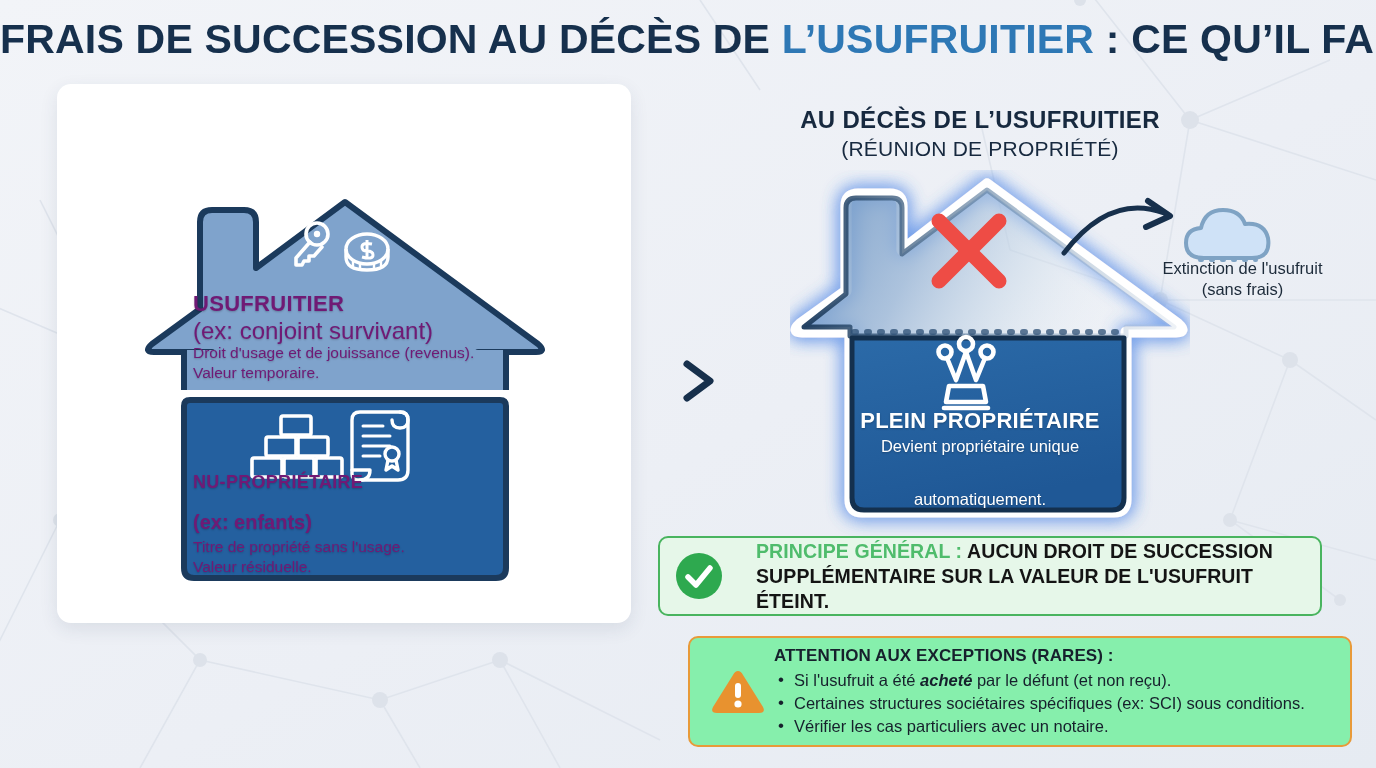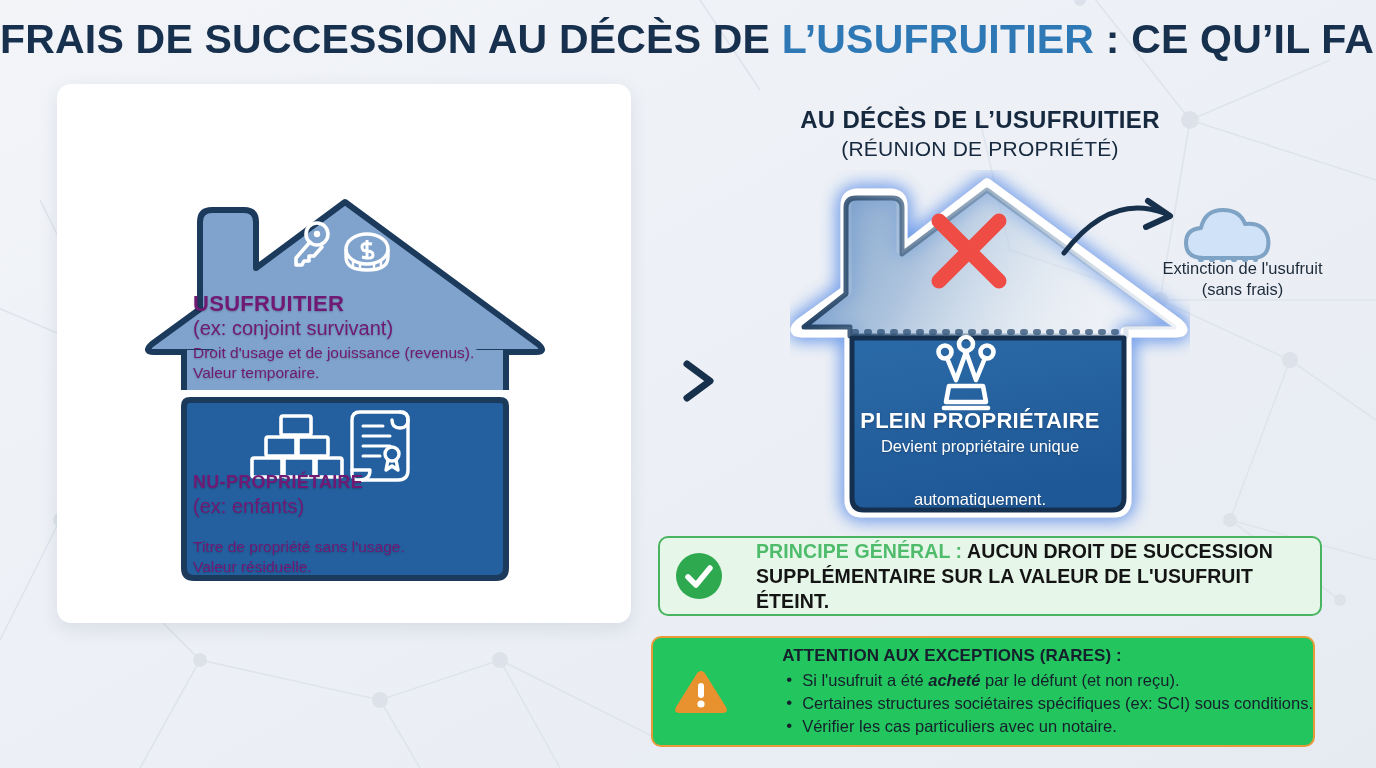--- a/index.html
+++ b/index.html
@@ -49,25 +49,25 @@
     line-height: 28px;
   }
   #left-head { top: 105px; }
   #right-head { top: 105px; left: 660px; width: 640px; }
 
   
   #house-left { position: absolute; left: 140px; top: 178px; z-index: 4; }
   .hl-text { position: absolute; z-index: 5; text-align: left; color: #701a75;
              width: 300px; left: 193px; text-shadow: 0 1px 2px rgba(0,0,0,.22); }
   #usuf-title   { top: 291px; font-size: 22px; font-weight: bold; letter-spacing:.3px;}
-  #usuf-sub     { top: 317px; font-size: 20px; }
+  #usuf-sub     { top: 317px; font-size: 24px; }
   #usuf-d1      { top: 344px; font-size: 15.5px; }
   #usuf-d2      { top: 364px; font-size: 15.5px; }
   #nu-title     { top: 472px; font-size: 18px; font-weight: bold; letter-spacing:.3px;}
-  #nu-sub       { top: 495px; font-size: 20px; }
+  #nu-sub       { top: 511px; font-size: 20px; font-weight: bold; }
   #nu-d1        { top: 538px; font-size: 15.5px; }
   #nu-d2        { top: 558px; font-size: 15.5px; }
 
   
   #center-arrow { position: absolute; left: 575px; top: 355px; z-index: 6; }
 
   
   #house-right { position: absolute; left: 790px; top: 170px; z-index: 4; }
   .hr-text { position: absolute; z-index: 6; text-align: center; color: #fff;
              width: 340px; left: 810px; text-shadow: 0 1px 2px rgba(0,0,0,.25); }
@@ -94,23 +94,23 @@
     background: #2ea94f; position: relative; margin-right: 14px;
   }
   #green-text {
     font-size: 19.5px; font-weight: bold; color: #141414;
     line-height: 25px; letter-spacing: .1px;
   }
   #green-text .lead { color: #4fbc6c; }
 
   
   #orange-box {
-    position: absolute; left: 651px; top: 636px; width: 664px; height: 111px;
-    background: #22c55e; border: 2px solid #e89a39; border-radius: 10px;
-    z-index: 5; display: flex; align-items: center; padding-left: 20px; justify-content: space-between;
+    position: absolute; left: 688px; top: 636px; width: 664px; height: 111px;
+    background: #86efac; border: 2px solid #e89a39; border-radius: 10px;
+    z-index: 5; display: flex; align-items: center; padding-left: 20px;
   }
   #warn-icon { flex: 0 0 auto; width: 56px; margin-right: 8px; }
   #orange-body { color: #16202c; }
   #orange-title { font-size: 17px; font-weight: bold; margin-bottom: 3px; letter-spacing:.1px; }
   #orange-list { list-style: none; }
   #orange-list li {
     font-size: 16.5px; line-height: 23px; padding-left: 20px; position: relative;
   }
   #orange-list li::before {
     content: "•"; position: absolute; left: 4px; top: -1px; font-size: 17px;

